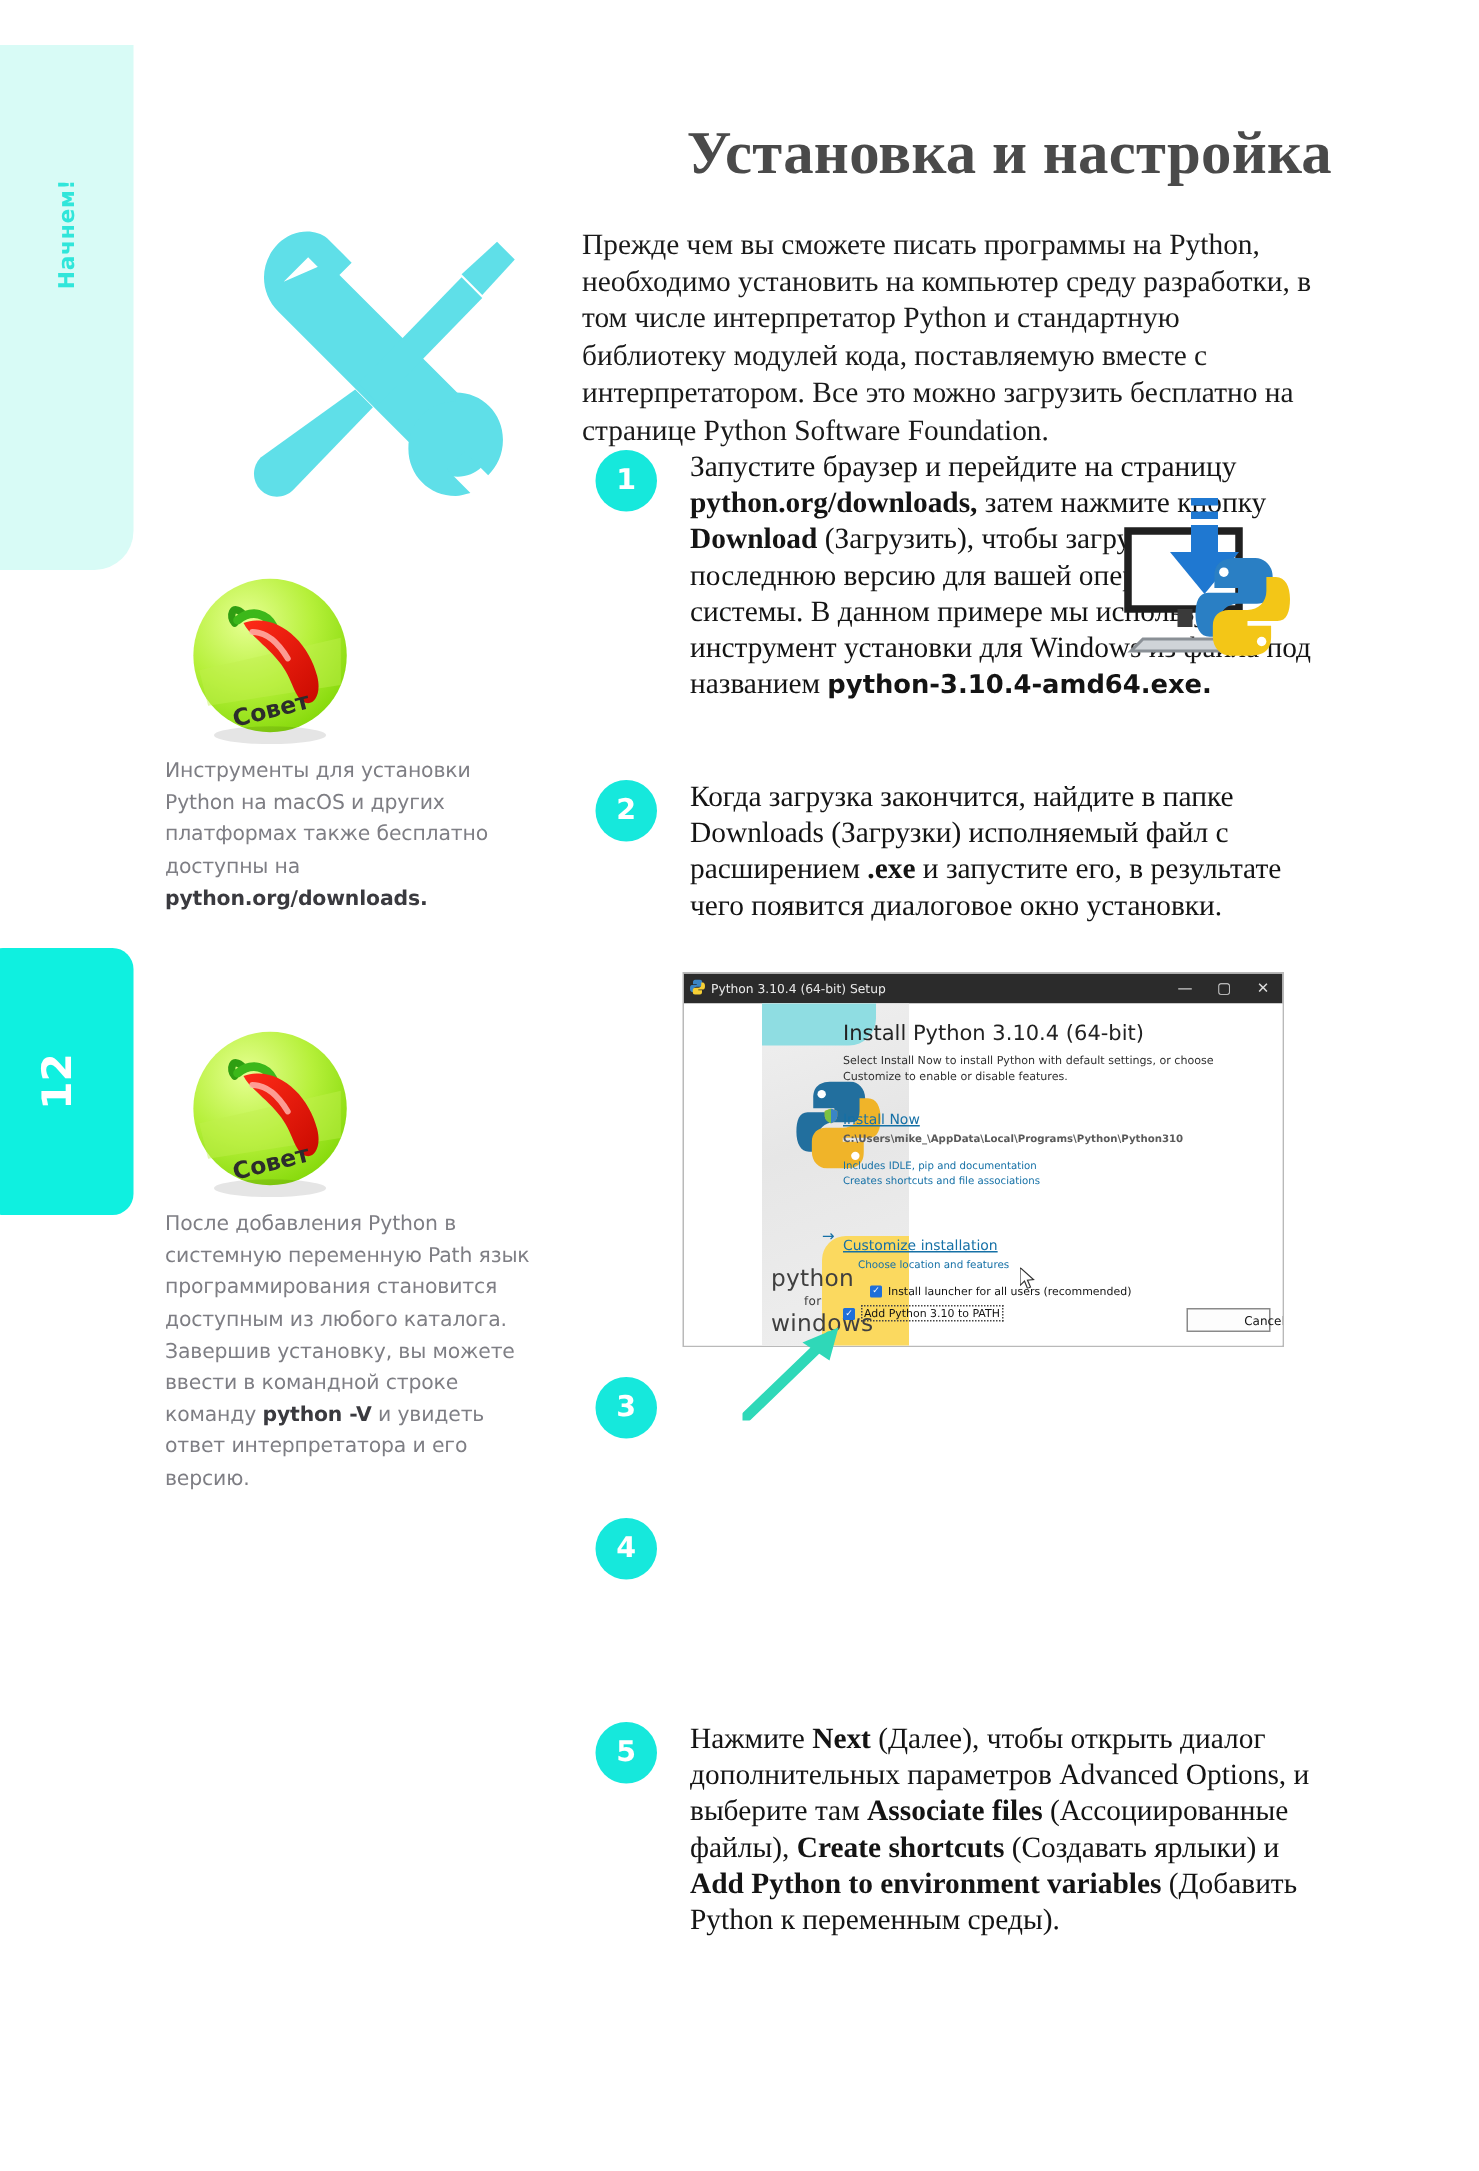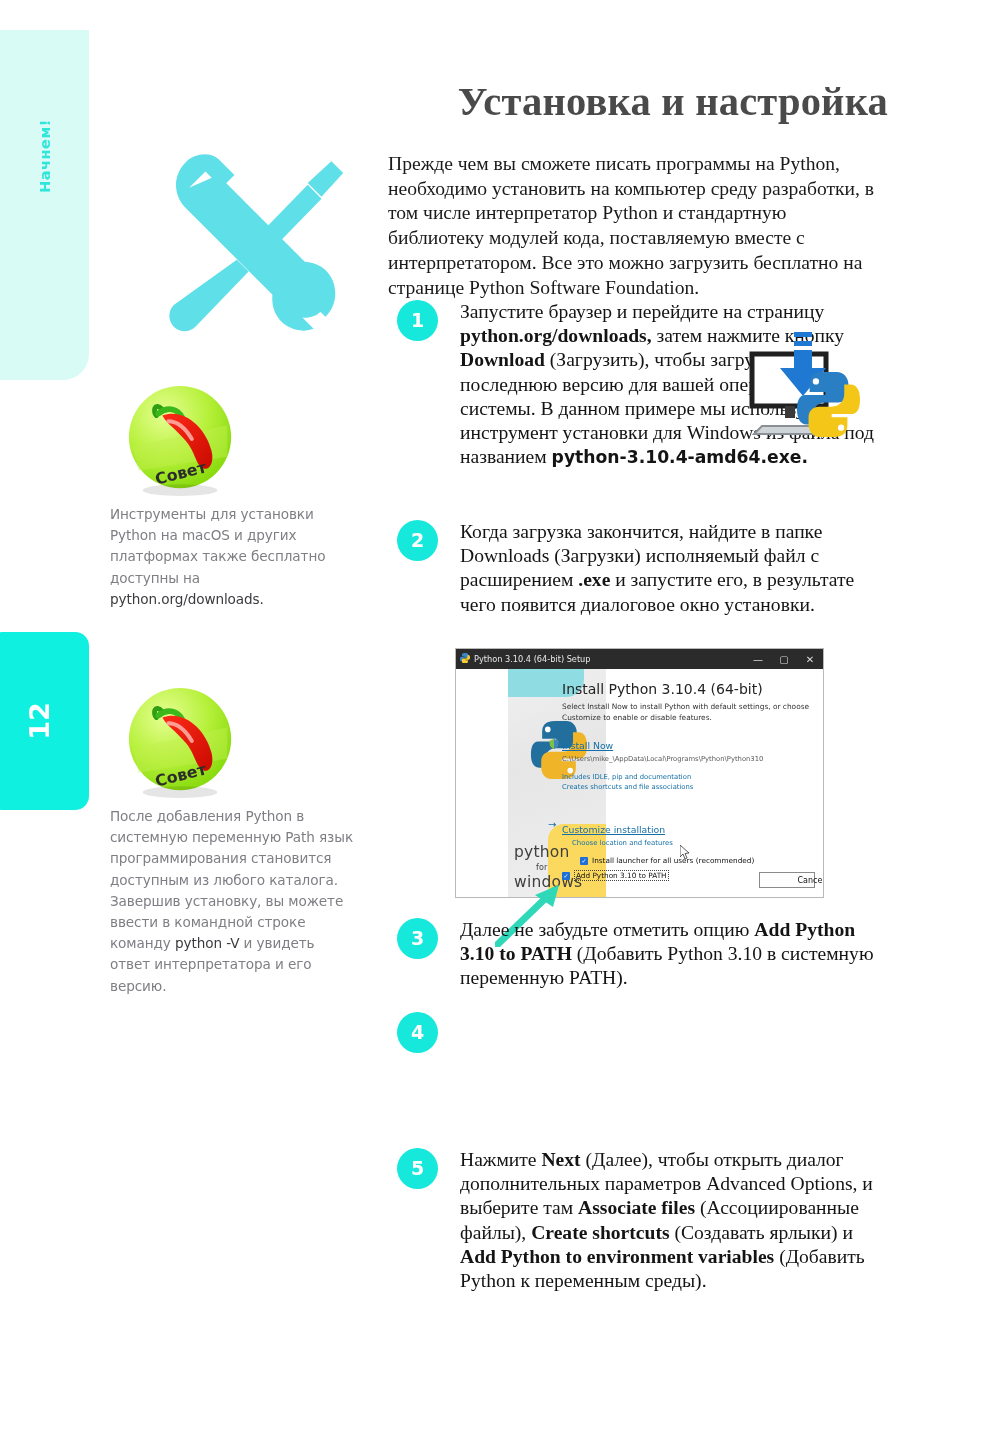--- a/index.html
+++ b/index.html
@@ -54,21 +54,21 @@
   .tip-2 { left: 110px; top: 682px; }
   .tip-badge { position: relative; width: 118px; height: 118px; margin-left: 13px; }
   .tip-text {
     margin-top: 6px;
     font-family: "DejaVu Sans", sans-serif;
     font-size: 13.6px;
     line-height: 21.2px;
     color: #7e7e84;
     letter-spacing: -0.1px;
   }
-  .tip-text b { color: #3a3a3f; font-weight: 400; }
+  .tip-text b { color: #3a3a3f; font-weight: 700; }
 
   .page-title {
     position: absolute; left: 388px; top: 78px;
     width: 500px;
     font-family: "Liberation Serif", serif;
     font-weight: 700;
     font-size: 40.5px;
     color: #4a4a4a;
     letter-spacing: .2px;
     text-align: right;
@@ -106,21 +106,21 @@
 
   .step-1-body { width: 420px; }
   .step-1-body .wrapnarrow { display: block; width: 270px; }
 
   
   .dl-icon { position: absolute; left: 742px; top: 330px; width: 124px; height: 118px; }
 
   
   .installer {
     position: absolute; left: 455px; top: 648px;
-    width: 369px; height: 250px;
+    width: 401px; height: 250px;
     background: #ffffff;
     border: 1px solid #b9b9b9;
     overflow: hidden;
     font-family: "DejaVu Sans", sans-serif;
   }
   .inst-title {
     height: 20px; background: #2b2b2b; color: #e9e9e9;
     display: flex; align-items: center; padding-left: 4px;
     font-size: 8.2px; gap: 4px;
   }
@@ -150,21 +150,21 @@
     font-size: 15.5px; line-height: 15px; letter-spacing: .2px;
   }
   .side-word .small { font-size: 8px; display: block; margin-left: 22px; }
 
   .inst-main { position: absolute; left: 106px; top: 0; right: 6px; height: 229px; }
   .inst-h1 { margin-top: 12px; font-size: 14px; color: #222; font-weight: 400; }
   .inst-sub { margin-top: 5px; font-size: 7.4px; color: #303030; line-height: 10.5px; }
   .opt { margin-top: 11px; position: relative; }
   .opt-link { color: #1570a6; font-size: 9.3px; text-decoration: underline; }
   .opt-shield { position: absolute; left: -13px; top: 0px; width: 10px; height: 10px; }
-  .opt-path { margin-top: 2px; font-size: 6.8px; color: #5a5a5a; }
+  .opt-path { margin-top: 2px; font-size: 6.8px; color: #5a5a5a; font-weight: bold; }
   .opt-list { margin-top: 10px; font-size: 6.8px; color: #1570a6; line-height: 9.5px; }
   .opt2 { margin-top: 26px; position: relative; }
   .opt2 .arrow { position: absolute; left: -14px; top: 1px; color: #1570a6; font-size: 10px; }
   .opt2-sub { margin-top: 2px; margin-left: 10px; font-size: 6.9px; color: #1570a6; }
   .cursor-arrow { position: absolute; left: 118px; top: 175px; width: 10px; height: 13px; }
 
   .chk-row { position: absolute; font-size: 7.3px; color: #111; display: flex; align-items: center; gap: 4px; }
   .chk-1 { left: 0px; bottom: 33px; padding-left: 18px; }
   .chk-2 { left: 0px; bottom: 17px; }
   .chk-box {
@@ -392,23 +392,20 @@
 
   <div class="teal-arrow">
     <svg viewBox="0 0 80 62" width="80" height="62">
       <path d="M2 60 L58 6" stroke="#2fd8b8" stroke-width="7" stroke-linecap="round"></path>
       <path d="M64 0 L40 10 L58 22 Z" fill="#2fd8b8"></path>
     </svg>
   </div>
 
   <div class="step s3">
     <div class="step-badge">3</div>
-    <div class="step-body">
-      <span>Далее не забудьте отметить опцию </span><b>Add Python 3.10 to PATH</b><span> (Добавить Python 3.10 в системную переменную PATH).</span>
-    </div>
   </div>
 
   <div class="step s4">
     <div class="step-badge">4</div>
   </div>
 
   <div class="step s5">
     <div class="step-badge">5</div>
     <div class="step-body">
       <span>Нажмите </span><b>Next</b><span> (Далее), чтобы открыть диалог дополнительных параметров Advanced Options, и выберите там </span><b>Associate files</b><span> (Ассоциированные файлы), </span><b>Create shortcuts</b><span> (Создавать ярлыки) и </span><b>Add Python to environment variables</b><span> (Добавить Python к переменным среды).</span>

